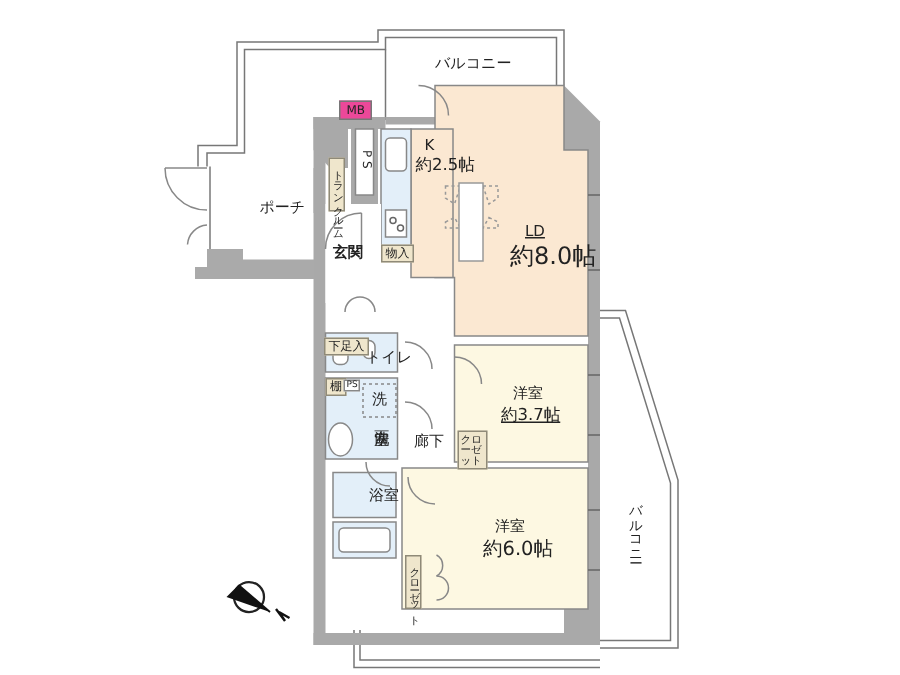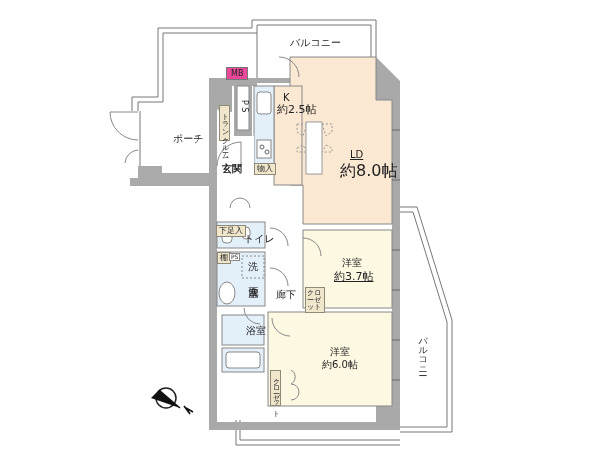--- a/index.html
+++ b/index.html
@@ -145,21 +145,21 @@
 <div class="lbl big" style="left:277px;top:104px;font-size:11px;">約2.5帖</div>
 
 <div class="lbl mid" style="left:350px;top:150px;text-decoration:underline;">LD</div>
 <div class="lbl big" style="left:340px;top:163px;font-size:16px;">約8.0帖</div>
 
 <div class="lbl mid" style="left:342px;top:258px;">洋室</div>
 <div class="lbl big" style="left:334px;top:271px;font-size:11px;text-decoration:underline;">約3.7帖</div>
 <div class="tag v" style="left:305px;top:287px;height:20px;font-size:7px;writing-mode:horizontal-tb;width:16px;white-space:normal;">クローゼット</div>
 
 <div class="lbl mid" style="left:330px;top:347px;">洋室</div>
-<div class="lbl big" style="left:322px;top:360px;font-size:10px;">約6.0帖</div>
+<div class="lbl big" style="left:322px;top:360px;font-size:13px;">約6.0帖</div>
 <div class="tag v" style="left:270px;top:370px;height:30px;font-size:7px;">クローゼット</div>
 
 <div class="lbl mid" style="left:276px;top:262px;margin-top:28px;">廊下</div>
 <div class="lbl mid" style="left:244px;top:234px;">トイレ</div>
 <div class="tag" style="left:217px;top:252px;">棚</div>
 <div class="lbl" style="left:229px;top:253px;font-size:6px;border:1px solid #888;background:#fff;padding:0 1px;">PS</div>
 <div class="lbl mid" style="left:248px;top:262px;">洗</div>
 <div class="lbl mid" style="left:248px;top:279px;writing-mode:vertical-rl;">洗面室</div>
 <div class="lbl mid" style="left:226px;top:326px;margin-left:20px;">浴室</div>
 <div class="lbl" style="left:188px;top:404px;font-size:1px;color:transparent;">N</div>

